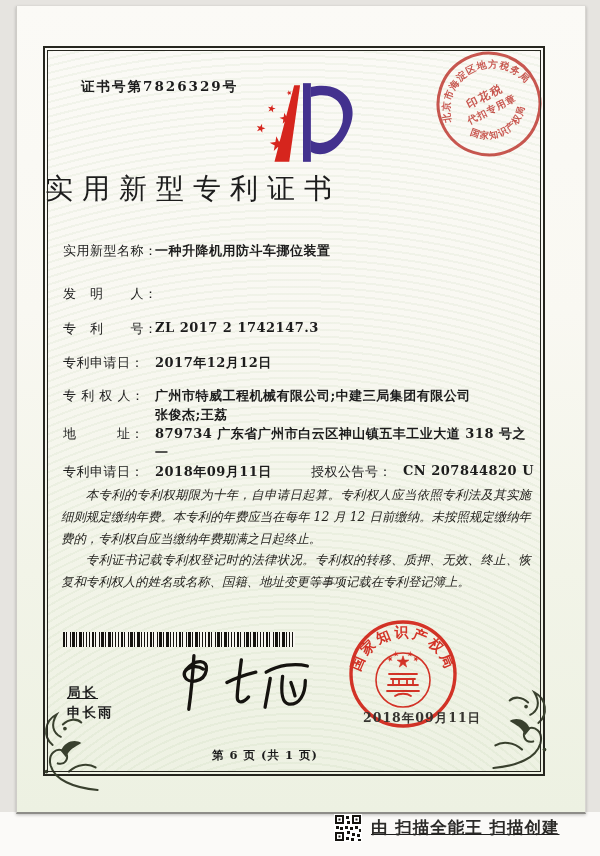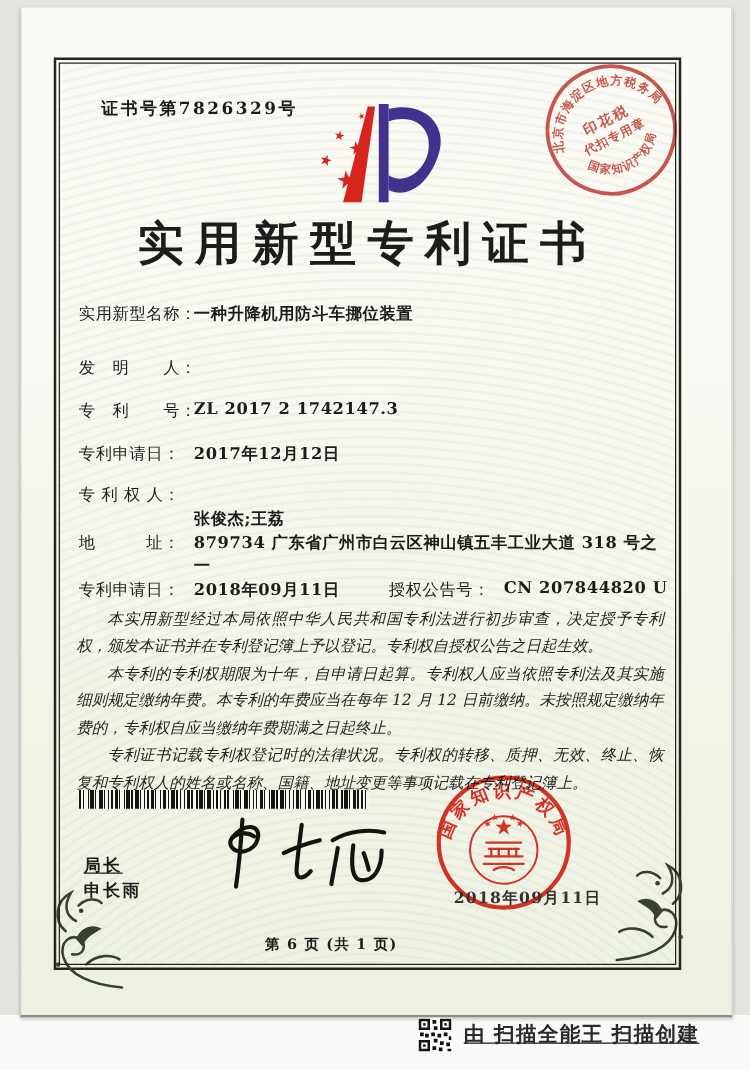--- a/index.html
+++ b/index.html
@@ -19,21 +19,21 @@
   .frame{
     position:absolute;left:26px;top:40px;width:498px;height:726px;
     border:2px solid #26261f;
   }
   .frame::after{content:"";position:absolute;inset:2px;border:1px solid #26261f;pointer-events:none;}
   .frame::before{content:"";position:absolute;inset:3px;
     background:repeating-radial-gradient(circle at 50% 135%, rgba(120,165,95,.10) 0 2px, transparent 2px 7px);
     opacity:.7;pointer-events:none;}
   .abs{position:absolute;}
   .cert-no{left:36px;top:30px;font-size:13.5px;font-weight:700;letter-spacing:2px;}
-  .title{left:0;top:122px;width:100%;text-align:center;font-size:37px;font-weight:700;letter-spacing:9px;}
+  .title{left:0;top:122px;width:100%;text-align:left;font-size:28px;font-weight:400;letter-spacing:9px;}
   .row-label{font-size:13px;font-weight:400;letter-spacing:.5px;white-space:nowrap;text-align:right;}
   .row-value{font-size:13px;font-weight:700;letter-spacing:.5px;white-space:nowrap;text-align:right;}
   .paras{left:16px;top:436px;width:470px;font-size:12.4px;font-style:italic;line-height:1.76;text-align:justify;color:#24231f;}
   .paras p{margin:0;text-indent:2em;}
   .barcode{left:18px;top:584px;width:232px;height:15px;
     background:repeating-linear-gradient(90deg,
       #15130f 0 2px,#f7f6f0 2px 3px,#15130f 3px 4px,#f7f6f0 4px 7px,
       #15130f 7px 8px,#f7f6f0 8px 9px,#15130f 9px 12px,#f7f6f0 12px 13px,
       #15130f 13px 14px,#f7f6f0 14px 16px,#15130f 16px 19px,#f7f6f0 19px 20px,
       #15130f 20px 21px,#f7f6f0 21px 23px,#15130f 23px 24px,#f7f6f0 24px 26px,
@@ -98,33 +98,33 @@
 
     <div class="abs row-label" style="left:18px;top:237px">发　明　　人：</div>
 
     <div class="abs row-label" style="left:18px;top:272px">专　利　　号：</div>
     <div class="abs row-value" style="left:110px;top:272px">ZL 2017 2 1742147.3</div>
 
     <div class="abs row-label" style="left:18px;top:306px">专利申请日：</div>
     <div class="abs row-value" style="left:110px;top:306px">2017年12月12日</div>
 
     <div class="abs row-label" style="left:18px;top:339px">专 利 权 人：</div>
+    <div class="abs row-value" style="left:110px;top:339px">广州市特威工程机械有限公司;中建三局集团有限公司</div>
     <div class="abs row-value" style="left:110px;top:358px">张俊杰;王荔</div>
 
     <div class="abs row-label" style="left:18px;top:377px">地　　　址：</div>
     <div class="abs row-value" style="left:110px;top:377px">879734 广东省广州市白云区神山镇五丰工业大道 318 号之</div>
     <div class="abs row-value" style="left:110px;top:396px">一</div>
 
     <div class="abs row-label" style="left:18px;top:415px">专利申请日：</div>
     <div class="abs row-value" style="left:110px;top:415px">2018年09月11日</div>
     <div class="abs row-label" style="left:266px;top:415px">授权公告号：</div>
     <div class="abs row-value" style="left:358px;top:415px">CN 207844820 U</div>
 
     <div class="abs paras">
-      <p>本实用新型经过本局依照中华人民共和国专利法进行初步审查，决定授予专利权，颁发本证书并在专利登记簿上予以登记。专利权自授权公告之日起生效。</p>
       <p>本专利的专利权期限为十年，自申请日起算。专利权人应当依照专利法及其实施细则规定缴纳年费。本专利的年费应当在每年 12 月 12 日前缴纳。未按照规定缴纳年费的，专利权自应当缴纳年费期满之日起终止。</p>
       <p>专利证书记载专利权登记时的法律状况。专利权的转移、质押、无效、终止、恢复和专利权人的姓名或名称、国籍、地址变更等事项记载在专利登记簿上。</p>
     </div>
 
     <div class="abs barcode"></div>
 
     <div class="abs director-label">局长</div>
     <div class="abs director-name">申长雨</div>
 
     <svg class="abs signature" width="165" height="70" viewBox="0 0 160 65">

